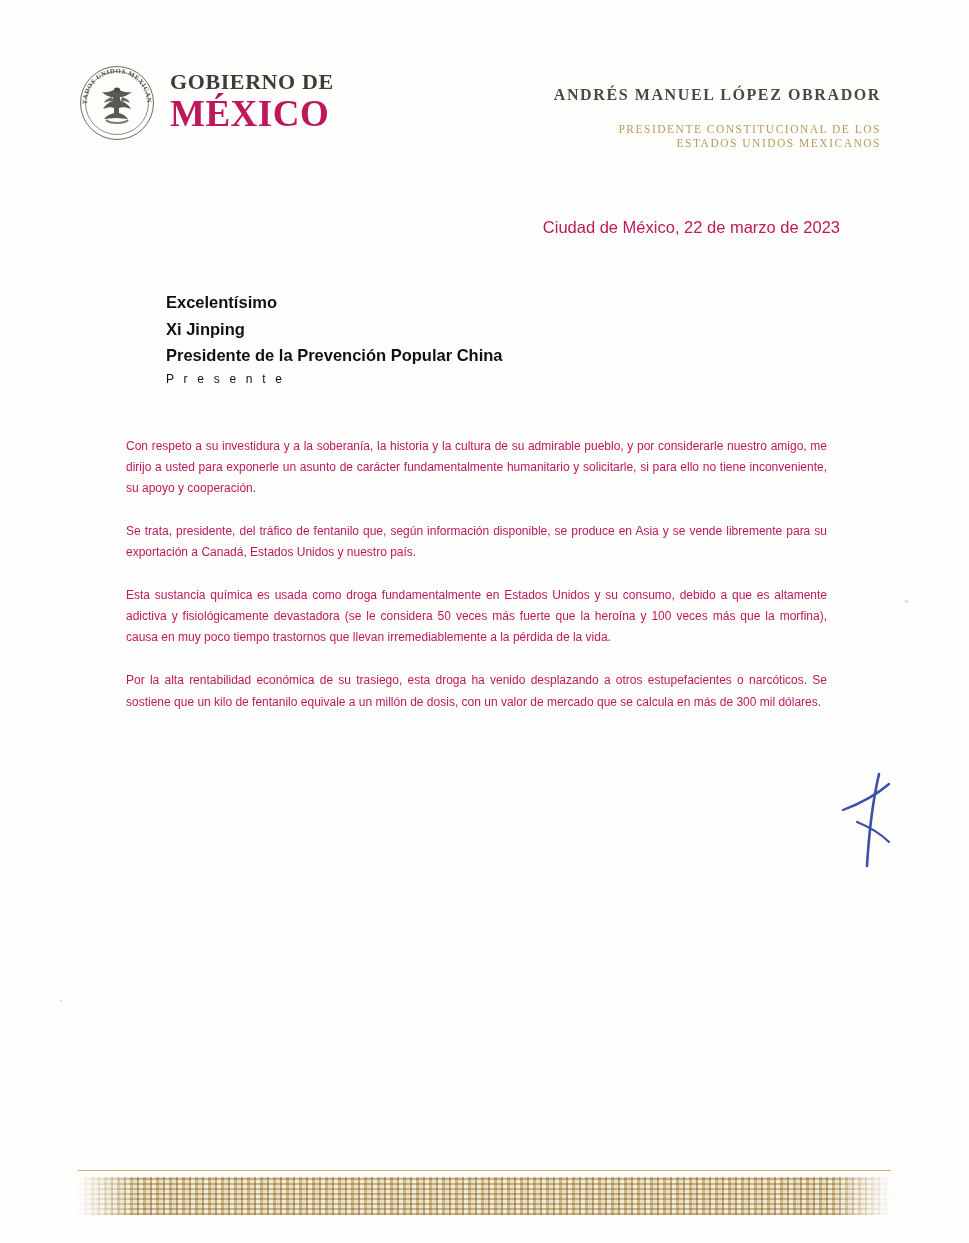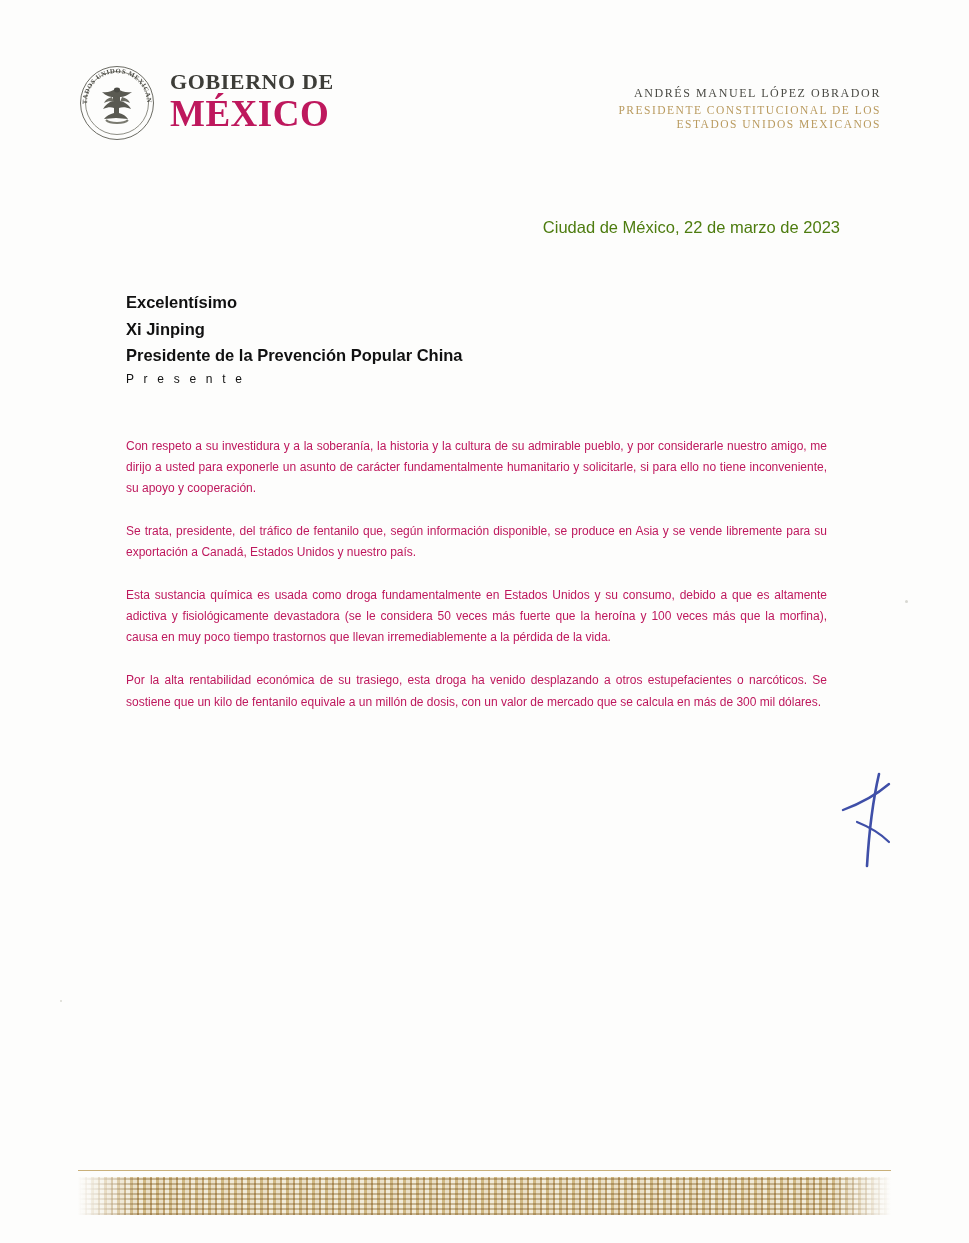--- a/index.html
+++ b/index.html
@@ -103,57 +103,58 @@
   }
 
   .president-block {
     position: absolute;
     right: 88px;
     top: 28px;
     text-align: right;
   }
   .pres-name {
     font-family: "Liberation Serif", serif;
-    font-weight: normal;
-    font-size: 12px;
+    font-weight: bold;
+    font-size: 16px;
     letter-spacing: 1.6px;
     color: #4a4a44;
     white-space: nowrap;
   }
   .pres-sub1, .pres-sub2 {
     font-family: "Liberation Serif", serif;
     font-size: 11.5px;
     letter-spacing: 1.5px;
     color: #b99a5e;
     white-space: nowrap;
-    margin-top: 3px;
+    margin-top: 19px;
   }
   .pres-sub2 { margin-top: 2px; }
 
   
   .content {
     position: absolute;
     left: 126px;
     right: 126px;
     top: 218px;
   }
 
   .dateline {
     text-align: right;
     font-size: 16.5px;
-    color: #4d7c0f;
+    color: #be185d;
     margin-bottom: 52px;
     padding-right: 3px;
   }
 
   .addressee {
     font-weight: bold;
     font-size: 16.5px;
     line-height: 1.62;
     color: #111;
+    margin-left: 40px;
   }
   .addressee .presente {
     font-weight: normal;
     letter-spacing: 3.2px;
     font-size: 12px;
     display: block;
     margin-top: 1px;
   }
 
   .paragraphs {

